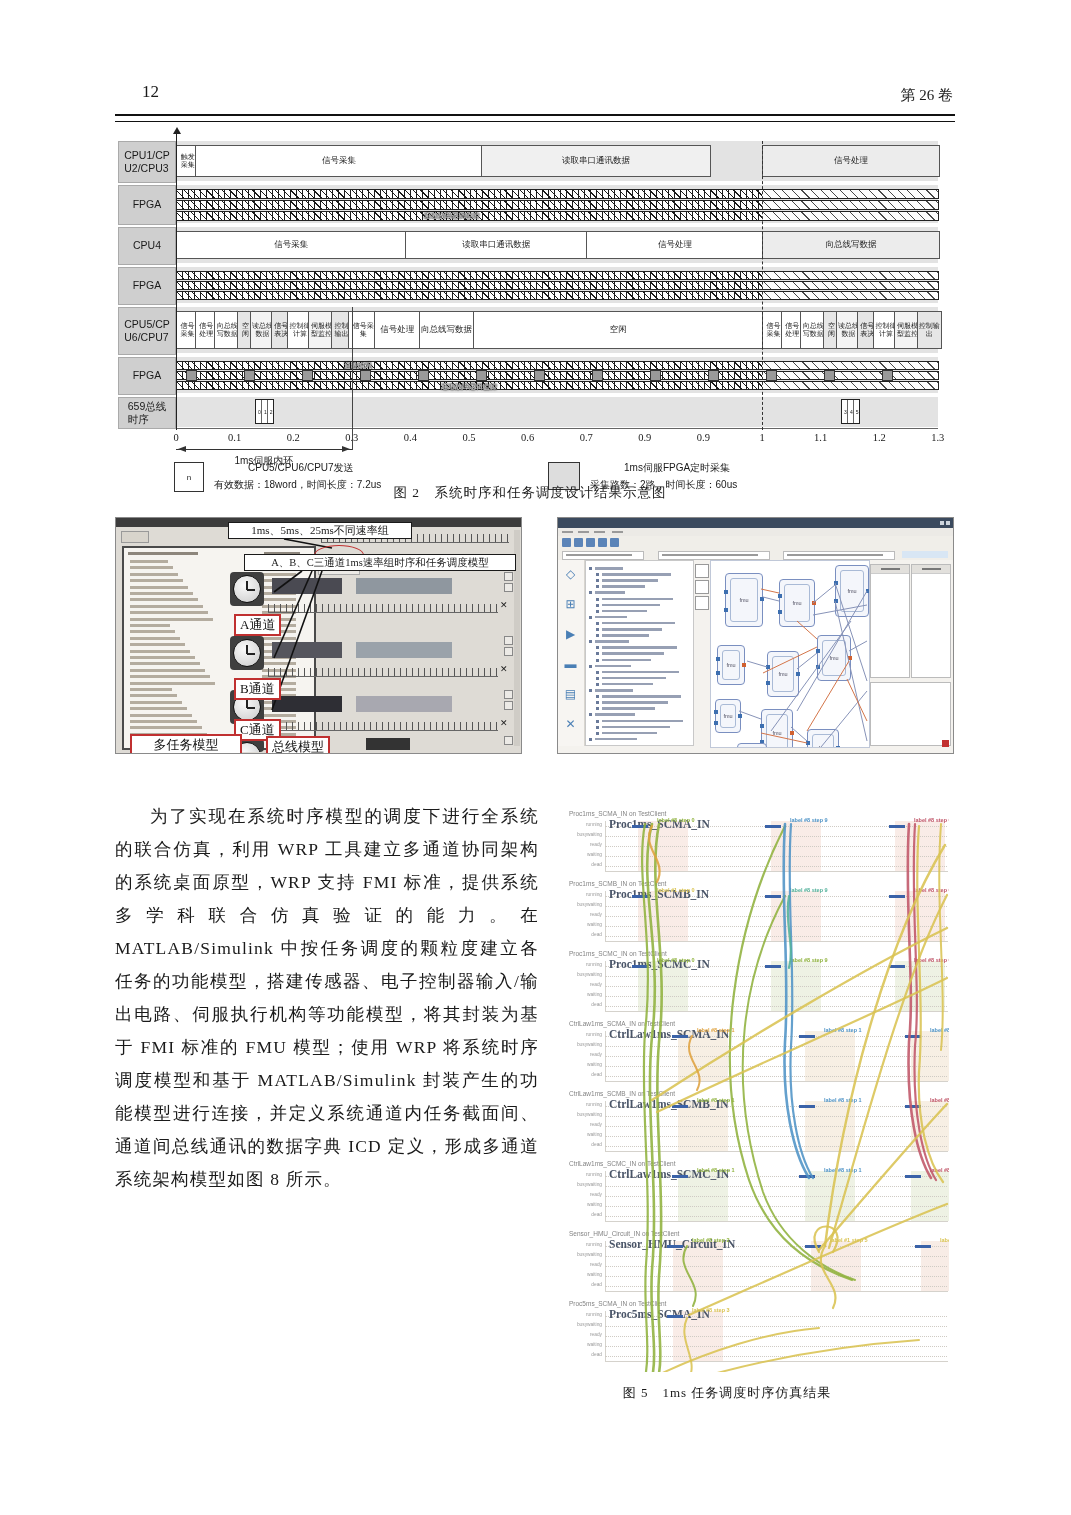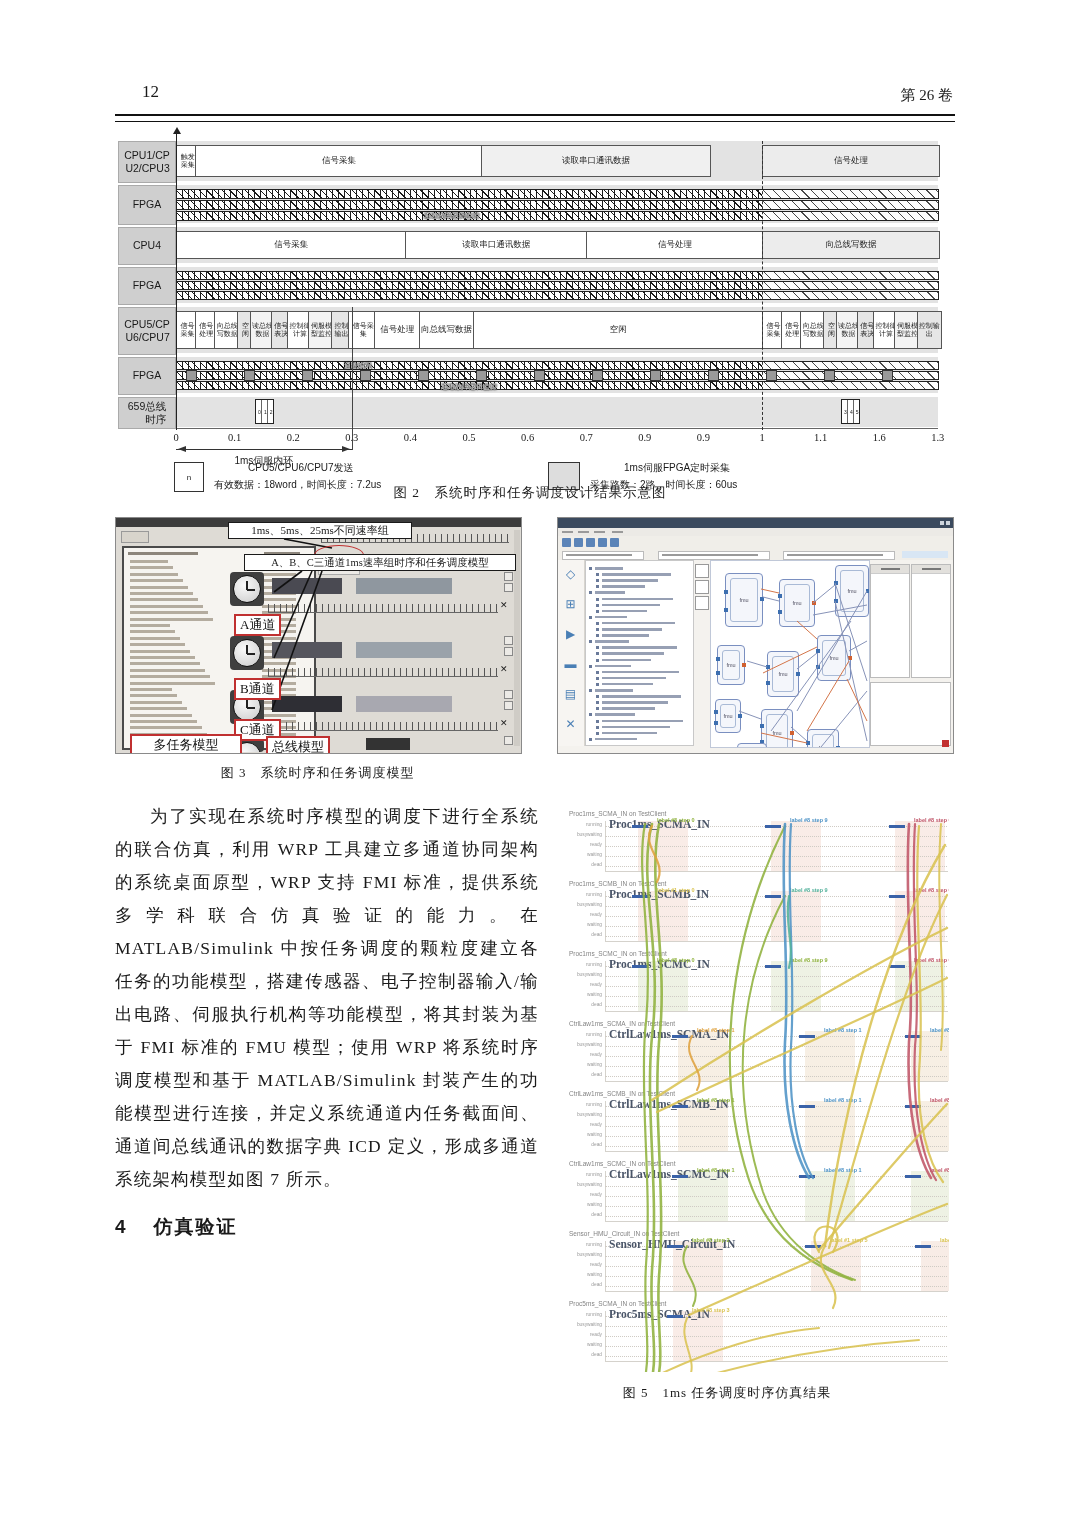--- a/index.html
+++ b/index.html
@@ -7,21 +7,21 @@
         font-family:"Liberation Serif","DejaVu Serif",serif;color:#1a1a1a;}
   .abs{position:absolute;}
   
   .hdr-num{position:absolute;left:142px;top:82px;font-size:17px;}
   .hdr-journal{position:absolute;left:0;top:86px;width:100%;text-align:center;font-size:16px;letter-spacing:14px;}
   .hdr-vol{position:absolute;right:118px;top:86px;font-size:15px;}
   .hdr-rule{position:absolute;left:115px;top:114px;width:840px;height:5px;border-top:2px solid #111;border-bottom:1px solid #111;}
   
   #fig2{position:absolute;left:118px;top:128px;width:824px;height:378px;font-family:"Liberation Sans","DejaVu Sans",sans-serif;}
   .glabel{position:absolute;width:56px;background:#cfcfcf;border:1px solid #aaa;display:flex;align-items:center;justify-content:center;
-          font-size:10.5px;text-align:right;white-space:pre-line;line-height:1.25;}
+          font-size:10.5px;text-align:left;white-space:pre-line;line-height:1.25;}
   .gband{position:absolute;background:#e3e3e3;}
   .gcell{position:absolute;top:4px;border:1px solid #555;display:flex;align-items:center;justify-content:center;
          font-size:8.5px;text-align:center;line-height:1.1;overflow:hidden;}
   .gsmall{font-size:7px;word-break:break-all;padding:0 1px;}
   .hatchD{position:absolute;background-color:#fff;border:1px solid #222;
     background-image:repeating-linear-gradient(45deg,transparent 0,transparent 4.5px,#1b1b1b 4.5px,#1b1b1b 5.4px),
                      repeating-linear-gradient(90deg,transparent 0,transparent 5px,#1b1b1b 5px,#1b1b1b 6px);}
   .hatchL{position:absolute;background-color:#fdfdfd;border:1px solid #222;border-left:none;
     background-image:repeating-linear-gradient(45deg,transparent 0,transparent 6px,#4a4a4a 6px,#4a4a4a 6.8px);}
   .htext{position:absolute;font-size:7px;color:#fff;white-space:nowrap;transform:translateX(-50%);
@@ -220,21 +220,21 @@
         <div class="gtick" style="left: 162.2px; top: 304px;">0.2</div>
         <div class="gtick" style="left: 220.8px; top: 304px;">0.3</div>
         <div class="gtick" style="left: 279.4px; top: 304px;">0.4</div>
         <div class="gtick" style="left: 338px; top: 304px;">0.5</div>
         <div class="gtick" style="left: 396.6px; top: 304px;">0.6</div>
         <div class="gtick" style="left: 455.2px; top: 304px;">0.7</div>
         <div class="gtick" style="left: 513.8px; top: 304px;">0.9</div>
         <div class="gtick" style="left: 572.4px; top: 304px;">0.9</div>
         <div class="gtick" style="left: 631px; top: 304px;">1</div>
         <div class="gtick" style="left: 689.6px; top: 304px;">1.1</div>
-        <div class="gtick" style="left: 748.2px; top: 304px;">1.6</div>
+        <div class="gtick" style="left: 748.2px; top: 304px;">1.2</div>
         <div class="gtick" style="left: 806.8px; top: 304px;">1.3</div>
         <div class="vaxis" style="left: 58px; top: 2px; height: 300px;"></div>
         <div class="vdash" style="left: 644px; top: 13px; height: 289px;"></div>
         <div class="vsolid" style="left: 233.8px; top: 179px; height: 143px;"></div>
         <div class="arrspan" style="left: 58px; top: 321px; width: 175.8px;"></div>
         <div class="arrlabel" style="left: 58px; top: 326px; width: 175.8px;">1ms伺服内环</div>
       </div>
     <div class="legsym" style="left:56px;top:334px;width:28px;height:28px;background:#fff;">
         <span>n</span>
       </div>
@@ -367,21 +367,20 @@
         <div class="f3blk" style="left: 250px; top: 220px; width: 44px; height: 12px; background: rgb(51, 51, 51);"></div>
         <div class="f3sq" style="left: 388px; top: 218px;"></div>
         <div style="position: absolute; left: 202px; top: 48px; width: 40px; height: 7px; background: rgb(236, 234, 230); border: 1px solid rgb(170, 170, 170);"></div>
       </div>
     <div class="redbox" style="left:118px;top:96px;">A通道</div>
     <div class="redbox" style="left:118px;top:160px;">B通道</div>
     <div class="redbox" style="left:118px;top:201px;">C通道</div>
     <div class="redbox" style="left:150px;top:218px;">总线模型</div>
     <div class="redbox" style="left:14px;top:216px;width:100px;">多任务模型</div>
   </div>
-  <div class="figcap" style="left:115px;top:764px;width:405px;font-size:13px;">图 3　系统时序和任务调度模型</div>
 
   <div id="fig4">
     <div class="f4title"></div>
     <div class="f4menu">
         <div class="f4mbar" style="left: 4px; width: 11px;"></div>
         <div class="f4mbar" style="left: 20px; width: 11px;"></div>
         <div class="f4mbar" style="left: 36px; width: 11px;"></div>
         <div class="f4mbar" style="left: 54px; width: 11px;"></div>
       </div>
     <div class="f4tool" id="f4tool">
@@ -561,22 +560,21 @@
           <div class="f4rhb"></div>
         </div>
       </div>
     <div class="f4right" style="width:79px;height:62px;left:312px;top:164px;"></div>
     <div class="f4red"></div>
   <div class="f4dot" style="left: 382px;"></div>
       <div class="f4dot" style="left: 388px;"></div>
     </div>
 
   <div id="leftcol">
-    <p>为了实现在系统时序模型的调度下进行全系统的联合仿真，利用 WRP 工具建立多通道协同架构的系统桌面原型，WRP 支持 FMI 标准，提供系统多学科联合仿真验证的能力。在 MATLAB/Simulink 中按任务调度的颗粒度建立各任务的功能模型，搭建传感器、电子控制器输入/输出电路、伺服执行机构等功能模型，将其封装为基于 FMI 标准的 FMU 模型；使用 WRP 将系统时序调度模型和基于 MATLAB/Simulink 封装产生的功能模型进行连接，并定义系统通道内任务截面间、通道间总线通讯的数据字典 ICD 定义，形成多通道系统架构模型如图 7 所示。</p>
-    <p class="h4"><span class="no">4</span><span>仿真验证</span></p>
+    <p>为了实现在系统时序模型的调度下进行全系统的联合仿真，利用 WRP 工具建立多通道协同架构的系统桌面原型，WRP 支持 FMI 标准，提供系统多学科联合仿真验证的能力。在 MATLAB/Simulink 中按任务调度的颗粒度建立各任务的功能模型，搭建传感器、电子控制器输入/输出电路、伺服执行机构等功能模型，将其封装为基于 FMI 标准的 FMU 模型；使用 WRP 将系统时序调度模型和基于 MATLAB/Simulink 封装产生的功能模型进行连接，并定义系统通道内任务截面间、通道间总线通讯的数据字典 ICD 定义，形成多通道系统架构模型如图 8 所示。</p>
   </div>
 
   <div id="fig5">
     <div id="fig5-panels">
         <div class="f5p" style="top: 0px;">
           <div class="f5t">Proc1ms_SCMA_IN on TestClient</div>
           <div class="f5plot"></div>
           <div class="f5band" style="left: 81px; top: 11px; width: 50px; height: 50px; background: rgb(249, 236, 231);"></div>
           <div class="f5band" style="left: 214px; top: 11px; width: 50px; height: 50px; background: rgb(249, 236, 231);"></div>
           <div class="f5band" style="left: 338px; top: 11px; width: 50px; height: 50px; background: rgb(249, 236, 231);"></div>

